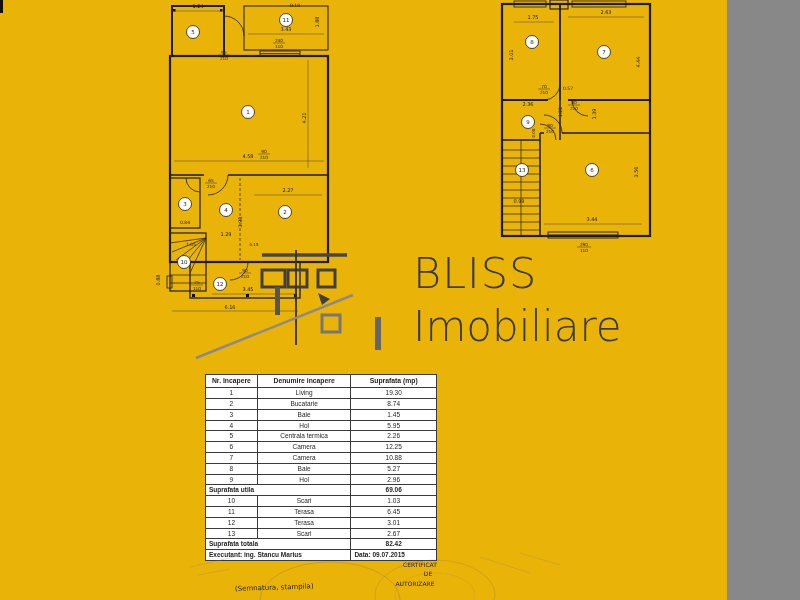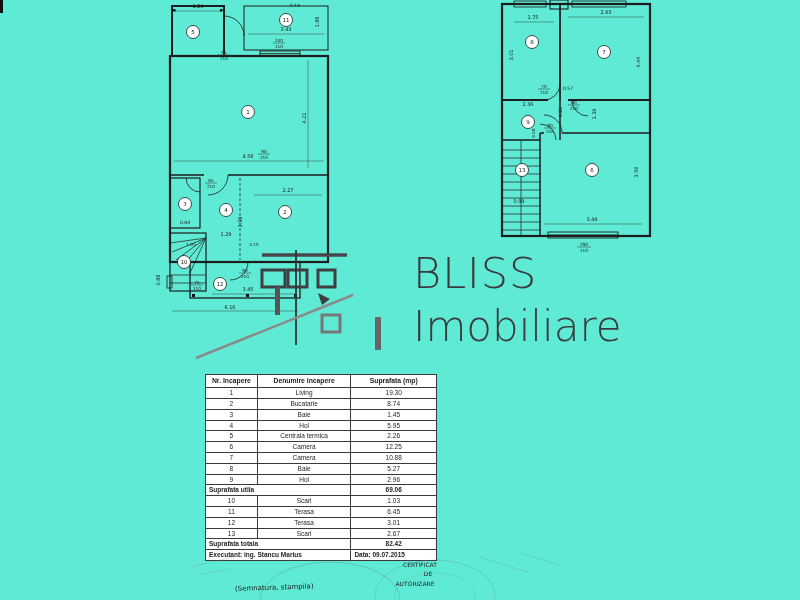--- a/index.html
+++ b/index.html
@@ -1,16 +1,16 @@
 <!DOCTYPE html>
 <html><head>
 <meta charset="utf-8">
 <style>
   html,body{margin:0;padding:0;background:#888;}
-  #page{position:relative;width:800px;height:600px;background:#5eead4;overflow:hidden;
+  #page{position:relative;width:727px;height:600px;background:#eab308;overflow:hidden;
         font-family:"Liberation Sans",sans-serif;color:#222;}
   svg text{font-family:"DejaVu Sans",sans-serif;fill:#222;}
   .plan{position:absolute;overflow:visible;}
   
   #area-table{position:absolute;left:205px;top:374px;width:232px;border-collapse:collapse;
               background:#fff;}
   #area-table td,#area-table th{border:1px solid #3a3a3a;font-size:6.5px;line-height:1.2;
               padding:1px 2px;text-align:center;color:#1d1d1d;}
   #area-table th{font-size:6.8px;font-weight:bold;padding:2px 2px;}
   #area-table .lbl{font-weight:bold;text-align:left;padding-left:3px;}

